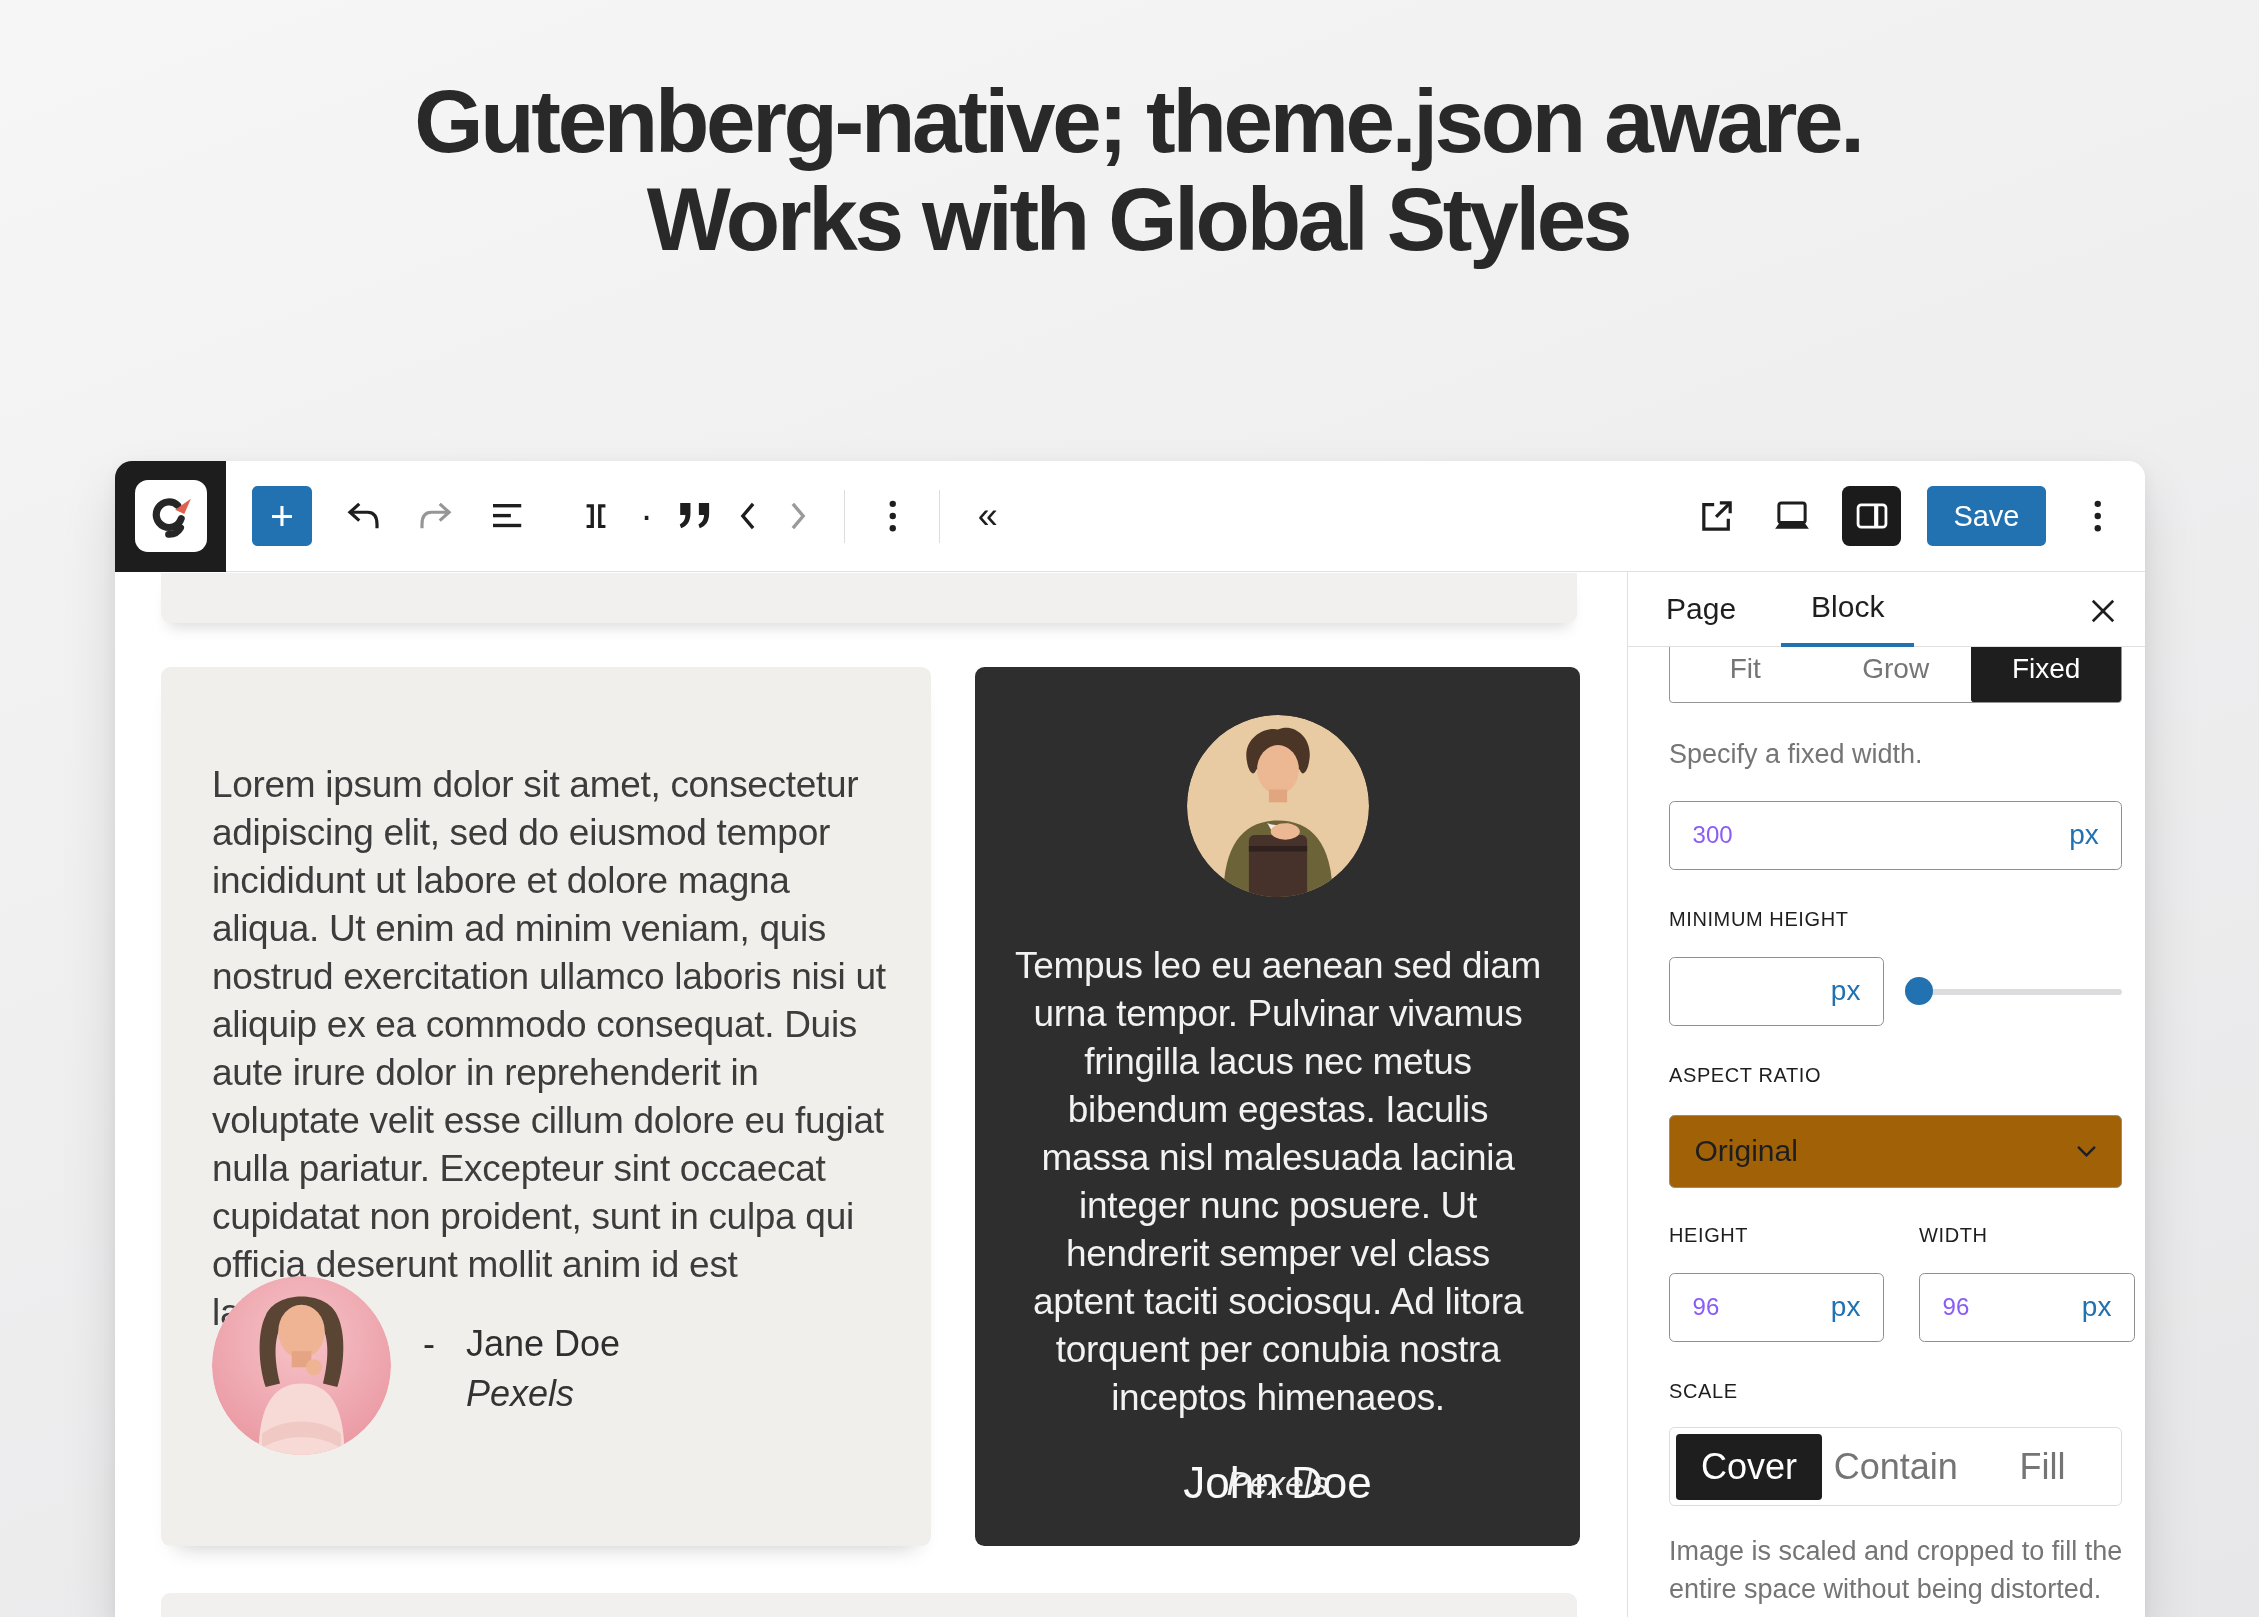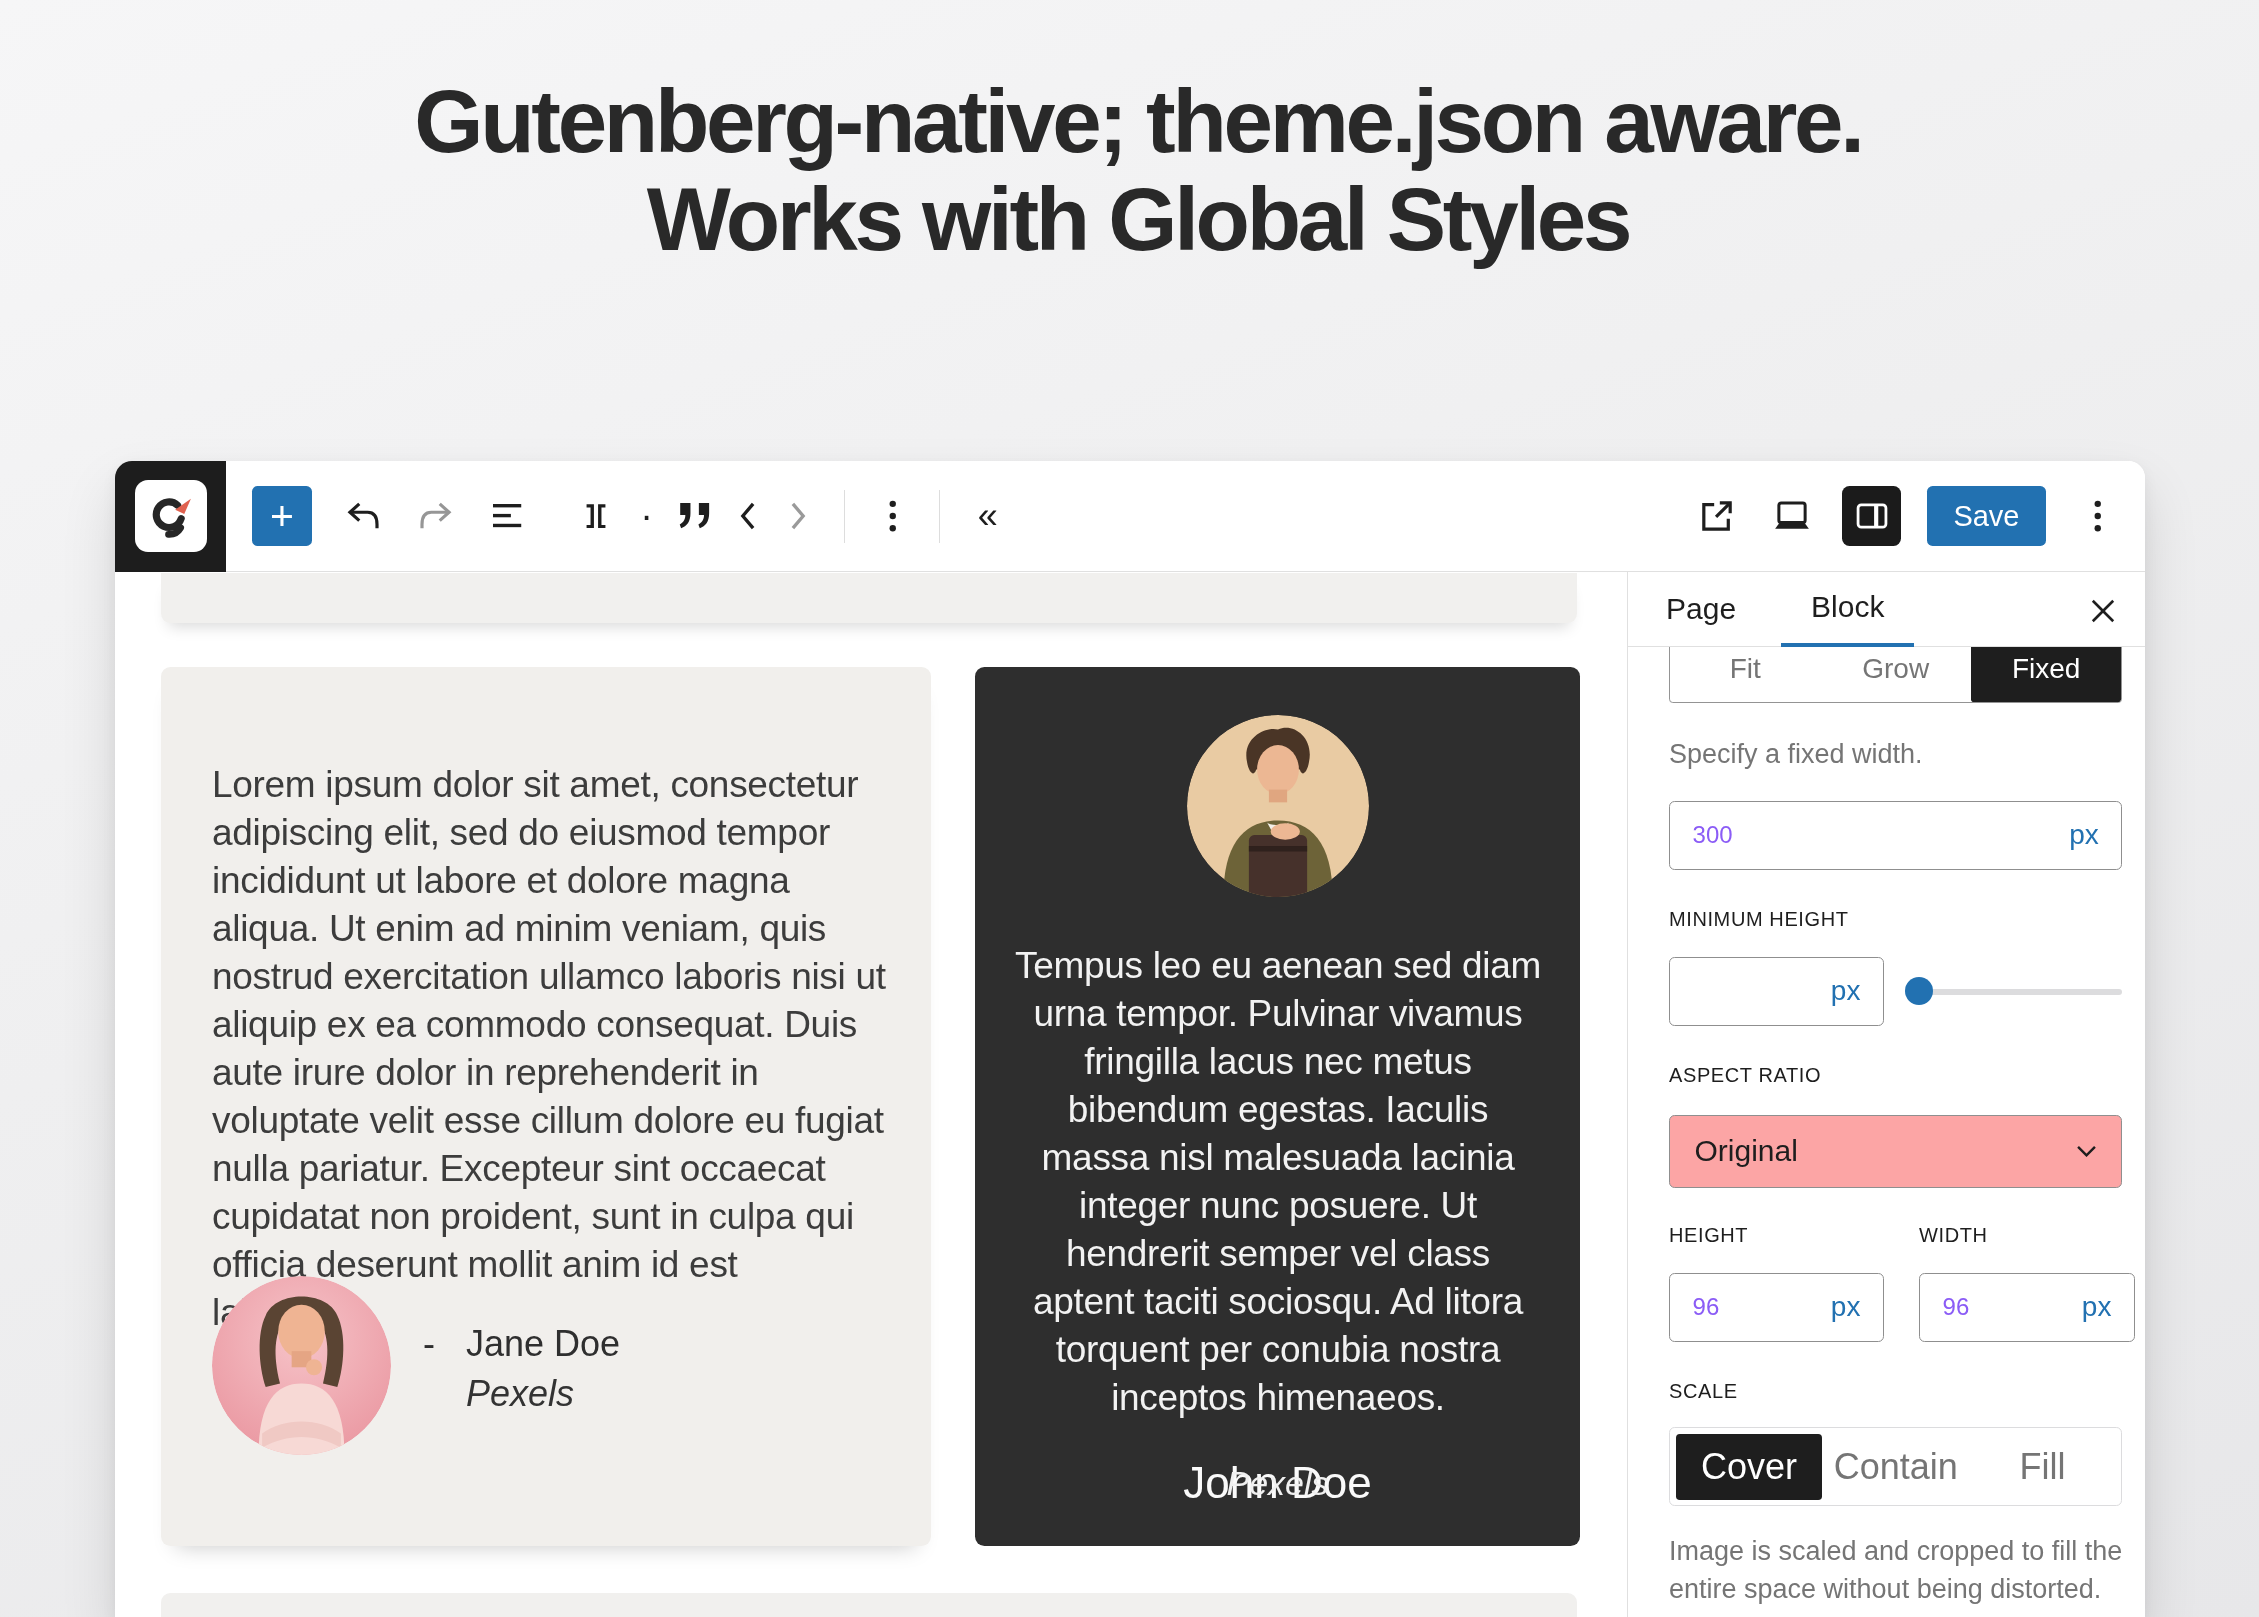--- a/index.html
+++ b/index.html
@@ -84,21 +84,21 @@
   .unit { font-size:28px; color:var(--accent,#2271b1); flex:none; }
 
   .sb-label { margin-top:38px; font-size:20px; font-weight:500; letter-spacing:0.6px; color:#1e1e1e; }
   .minheight-row { margin-top:26px; display:flex; align-items:center; }
   .minheight-row .unit-input { margin-top:0; width:215px; flex:none; }
   .slider { position:relative; flex:1; height:28px; margin-left:21px; cursor:pointer; }
   .slider .track { position:absolute; left:7.5px; right:0; top:11.3px; height:6.6px; background:#dcdcde; border-radius:3.8px; }
   .slider .thumb { position:absolute; left:0; top:0; width:28px; height:28px; border-radius:50%; background:var(--accent,#2271b1); }
 
   .select { margin-top:28px; height:73px; border:1.9px solid #8f8f8f; border-radius:5.6px; display:flex; align-items:center;
-            padding:0 24.5px; font-size:30px; color:#1e1e1e; cursor:pointer; background:#fca5a5; }
+            padding:0 24.5px; font-size:30px; color:#1e1e1e; cursor:pointer; background:#a16207; }
   .select .chev { margin-left:auto; display:flex; }
 
   .dim-row { display:flex; }
   .dim-col { width:215px; flex:none; }
   .dim-col + .dim-col { margin-left:35px; width:216px; }
   .dim-col .sb-label { margin-top:36px; }
   .dim-col .unit-input { margin-top:26px; }
 
   .seg2 { margin-top:24.5px; display:flex; border:1.9px solid #dcdcde; border-radius:5.6px; padding:5.6px; height:79px; }
   .seg2 button { flex:1; background:none; border:none; font-family:inherit; font-size:36px; color:#757575; cursor:pointer; border-radius:3.8px; }

